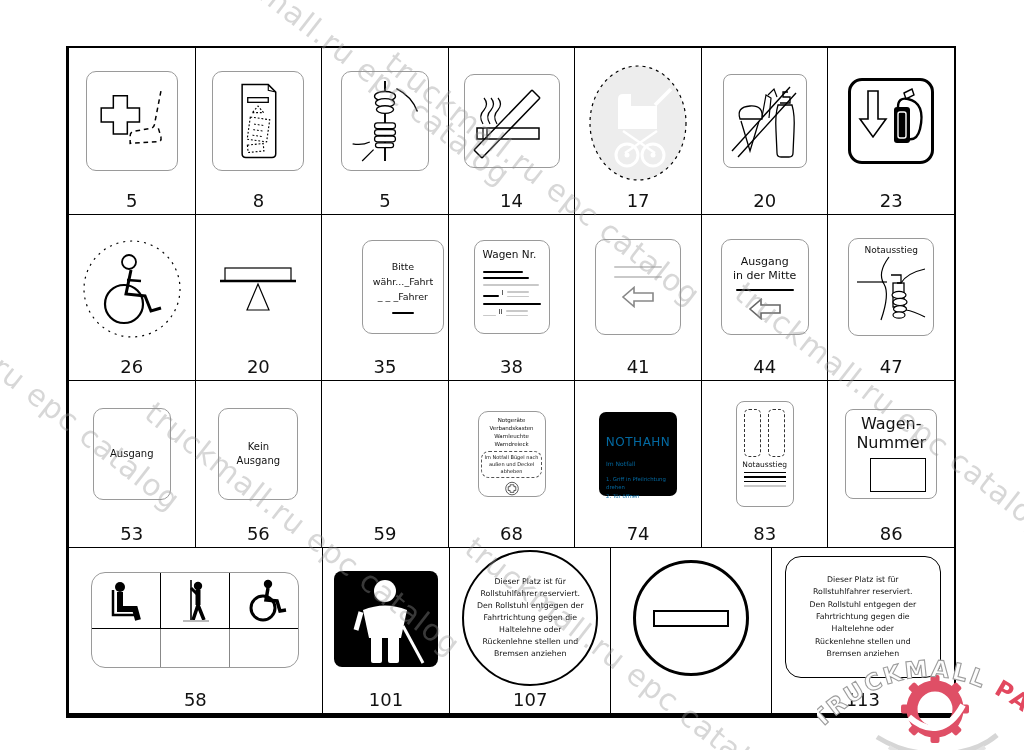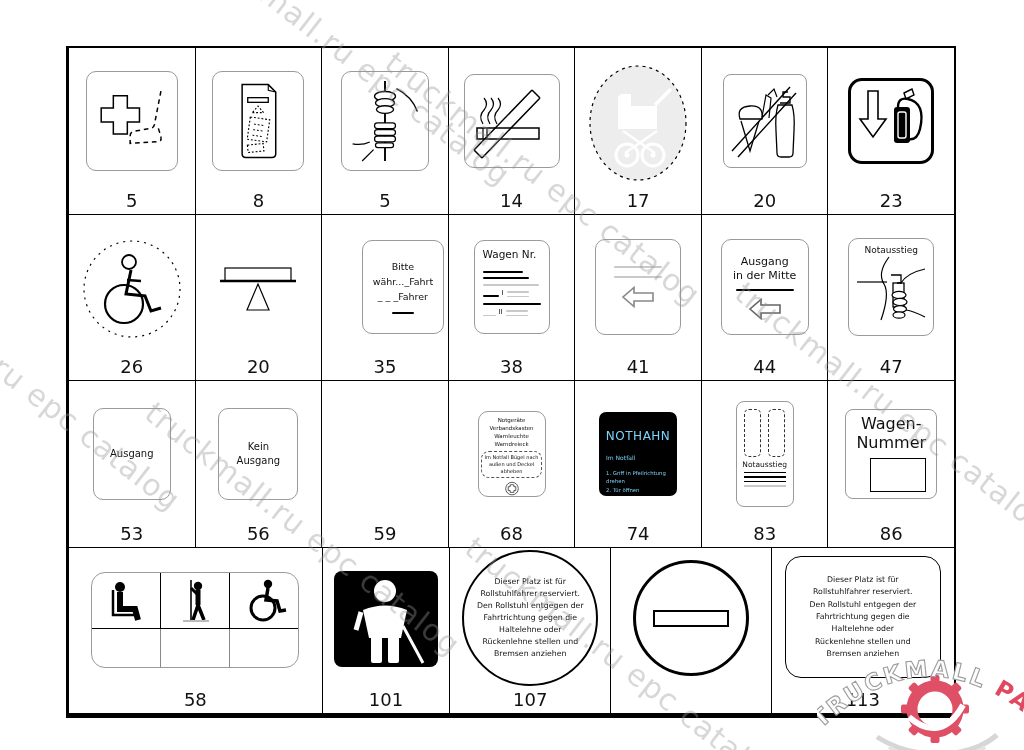--- a/index.html
+++ b/index.html
@@ -30,22 +30,22 @@
   .t38 .mk{font-size:7px;line-height:1;}
   .gstack{display:flex;flex-direction:column;gap:3px;}
   .t41{width:86px;height:96px;gap:8px;}
   .t44{width:88px;height:96px;font-size:11px;line-height:1.25;}
   .t47{width:86px;height:98px;justify-content:flex-start;padding-top:6px;}
   .t47 .ttl{font-size:9px;}
   .t5x{width:80px;height:92px;font-size:10px;line-height:1.4;}
   .t59{width:84px;height:96px;font-size:10px;}
   .t68{width:68px;height:86px;font-size:5.5px;line-height:1.45;justify-content:flex-start;padding-top:5px;}
   .t68 .dash{border:1px dashed #555;border-radius:8px;font-size:5px;line-height:1.4;padding:2px 3px;margin-top:2px;}
-  .t74{width:78px;height:84px;background:#000;border:none;border-radius:7px;color:#7dd3fc;
-       align-items:flex-start;justify-content:flex-start;padding:13px 7px;text-align:left;}
+  .t74{width:78px;height:84px;background:#000;border:none;border-radius:7px;color:#0369a1;
+       align-items:flex-start;justify-content:flex-start;padding:19px 7px;text-align:left;}
   .t74 .ttl{font-size:12px;letter-spacing:.5px;align-self:center;margin-top:4px;}
   .t74 .sub{font-size:6px;margin-top:11px;}
   .t74 .stp{font-size:5.3px;line-height:1.6;margin-top:8px;}
   .t83{width:58px;height:106px;justify-content:flex-start;padding:7px 6px;border-radius:8px;}
   .t83 .boxes{display:flex;gap:7px;}
   .t83 .db{width:15px;height:46px;border:1px dashed #333;border-radius:5px;}
   .t83 .lbl{font-size:7.5px;margin-top:3px;}
   .t83 .l3{width:42px;height:1.5px;background:#000;margin-top:3px;}
   .t83 .l3g{width:42px;height:1.5px;background:#c9c9c9;margin-top:3px;}
   .t86{width:92px;height:90px;font-size:16px;line-height:1.15;border-radius:8px;}

